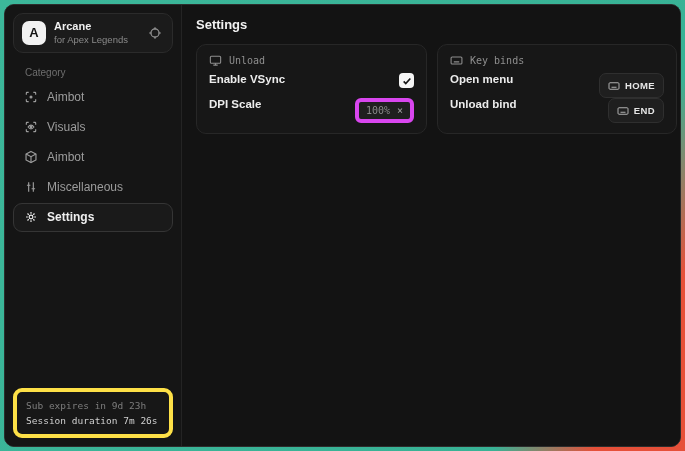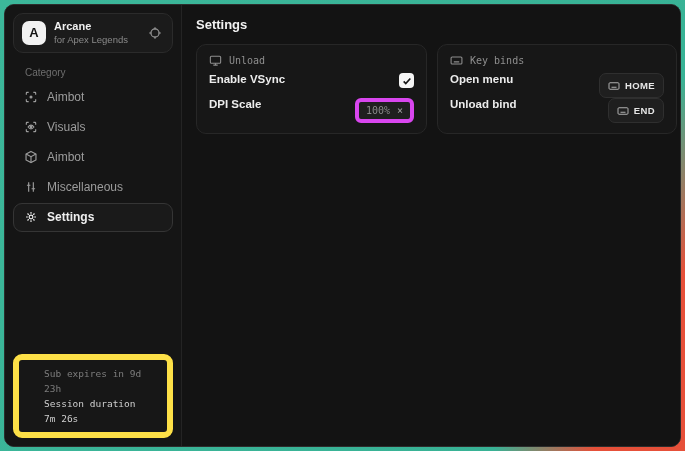--- a/index.html
+++ b/index.html
@@ -53,22 +53,22 @@
     cursor:pointer;
   }
   .nav-item .nicon { display:grid; place-items:center; width:15px; height:15px; }
   .nav-item.selected {
     color:#efefef; background:#1a1a1a; border-color:#353535;
     font-weight:bold;
   }
   .session-card {
     margin-top:auto;
     background:#171717;
-    border:6px solid #fde047; border-radius:9px;
-    padding:6px 25px;
+    border:4px solid #fde047; border-radius:9px;
+    padding:6px 9px;
     font-family:"DejaVu Sans Mono", monospace;
     font-size:9.5px; line-height:15px;
   }
   .session-line1 { color:#7d7d7d; }
   .session-line2 { color:#cfcfcf; }
   
   .main { flex:1; padding:12px 14px; background:#131313; }
   .page-title { font-size:13px; font-weight:bold; color:#f2f2f2; }
   .tabs {
     margin-top:12px; display:inline-flex; align-items:center;

